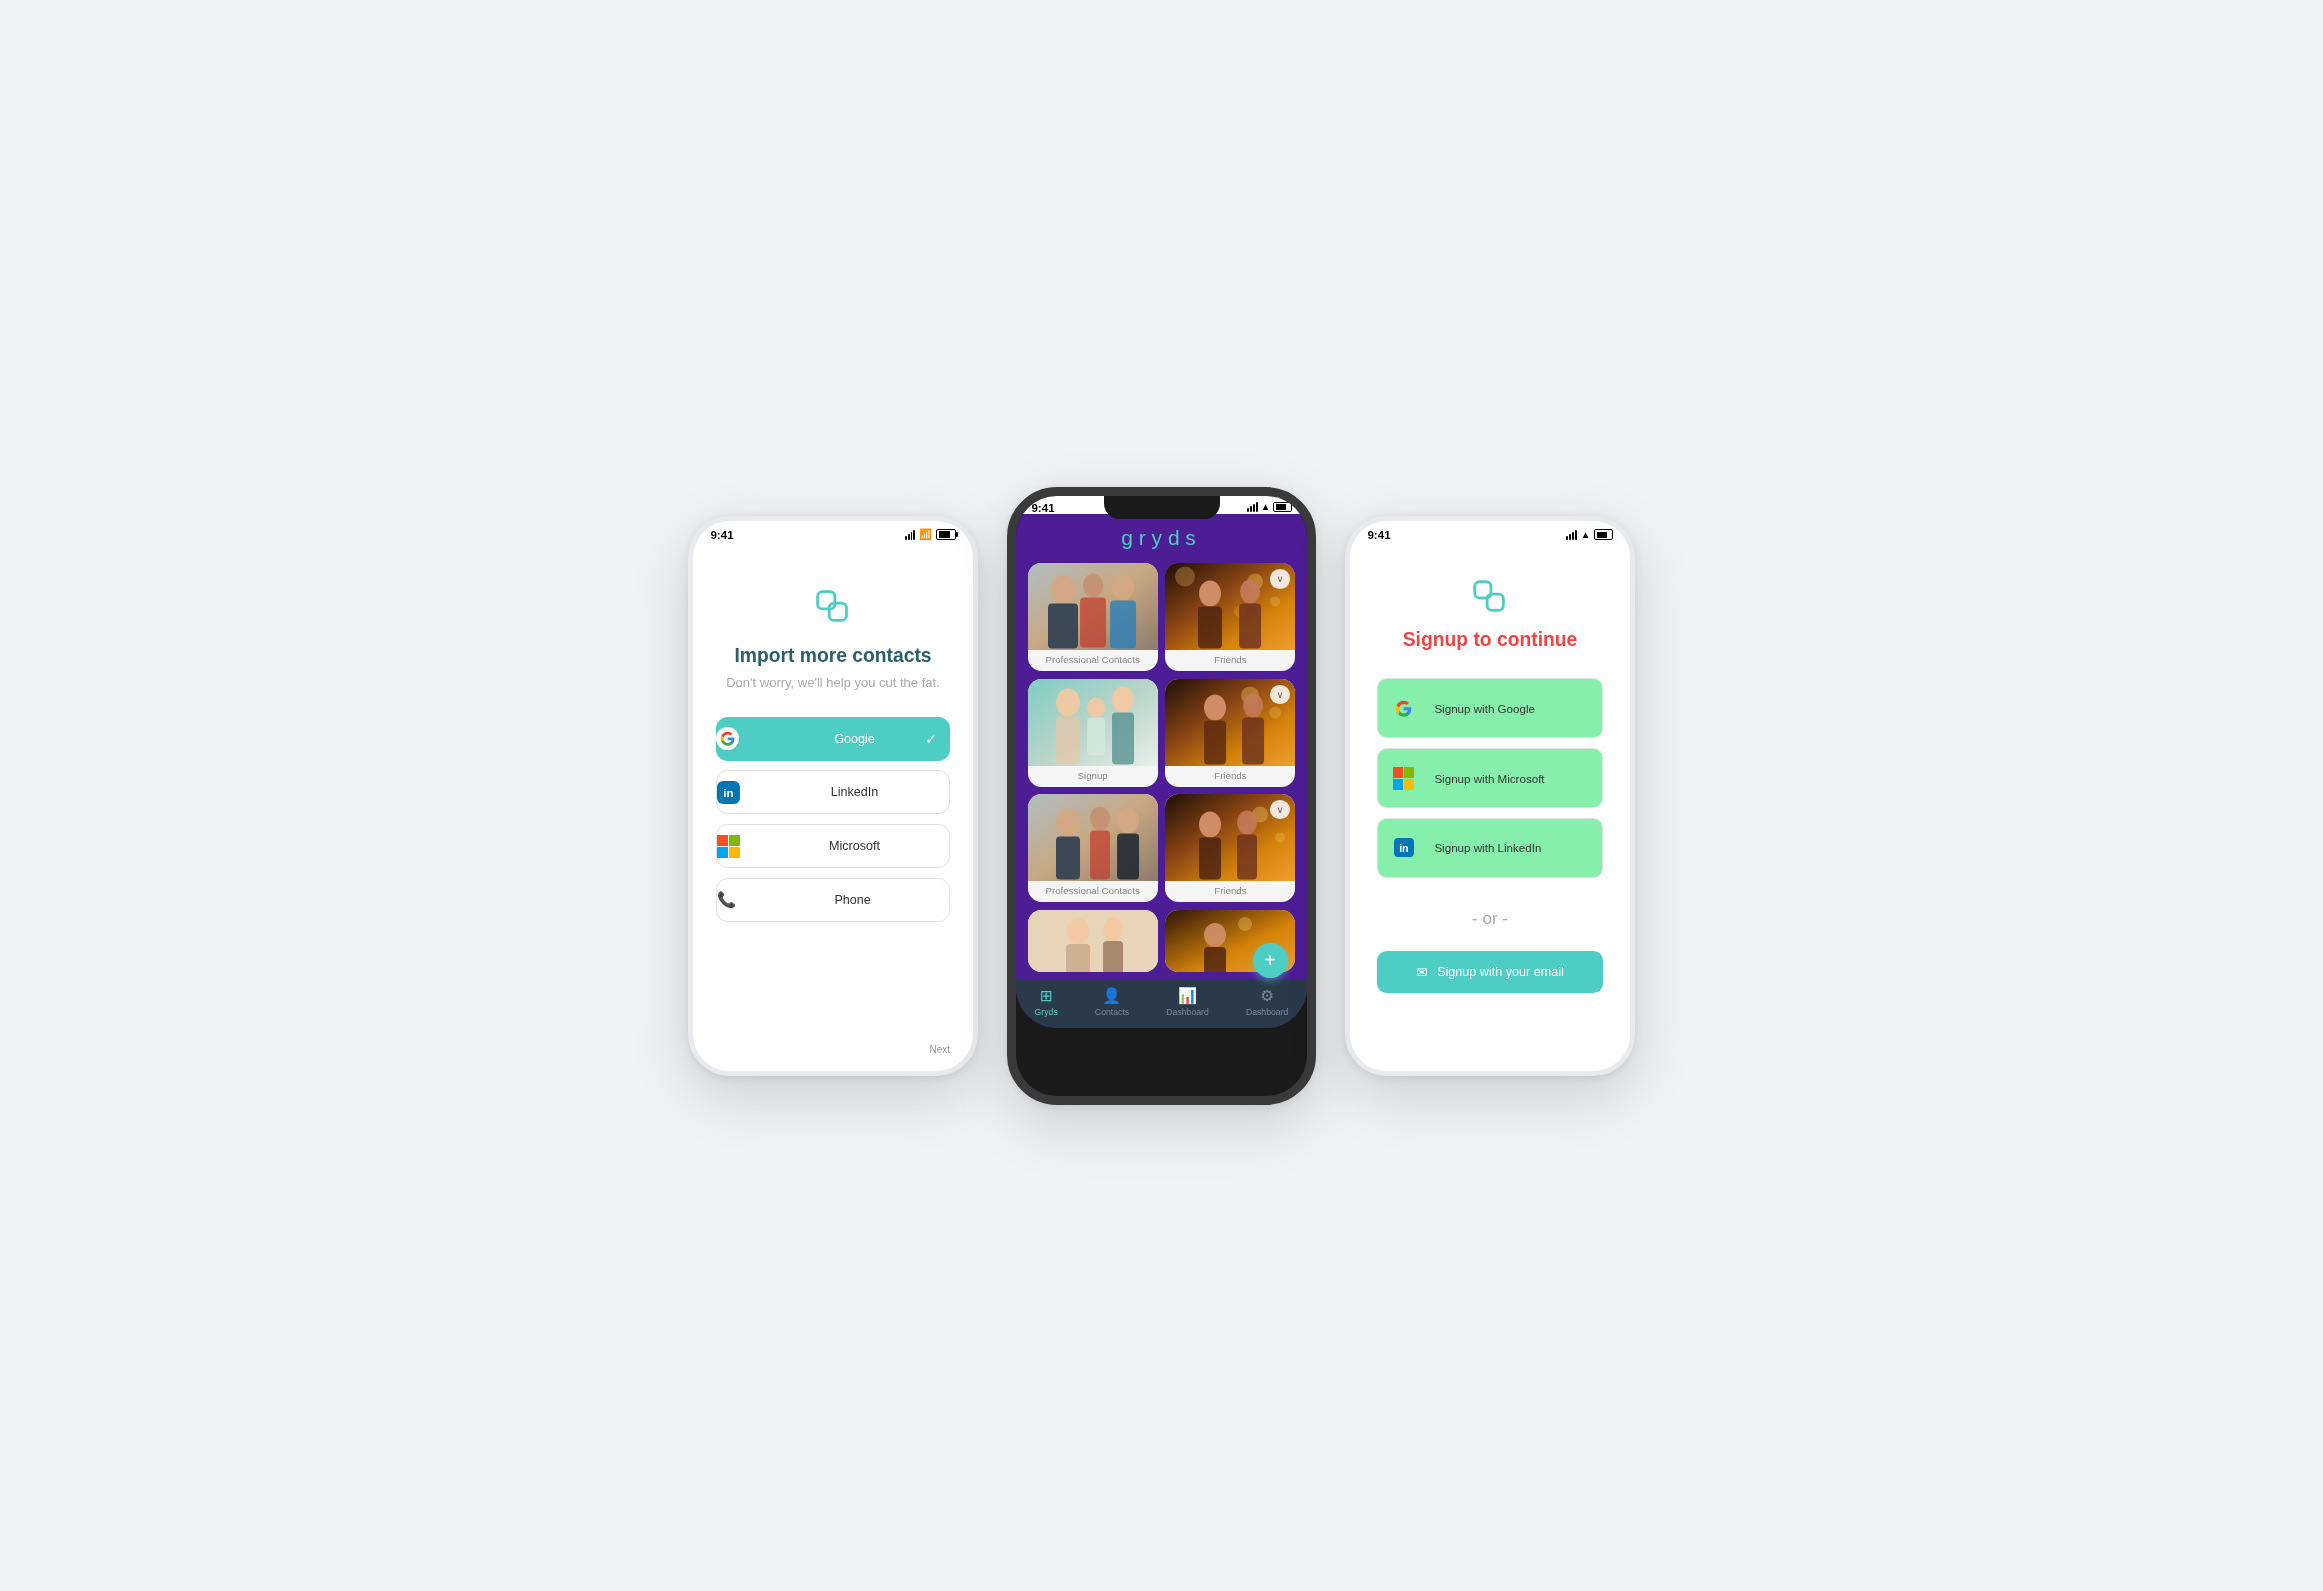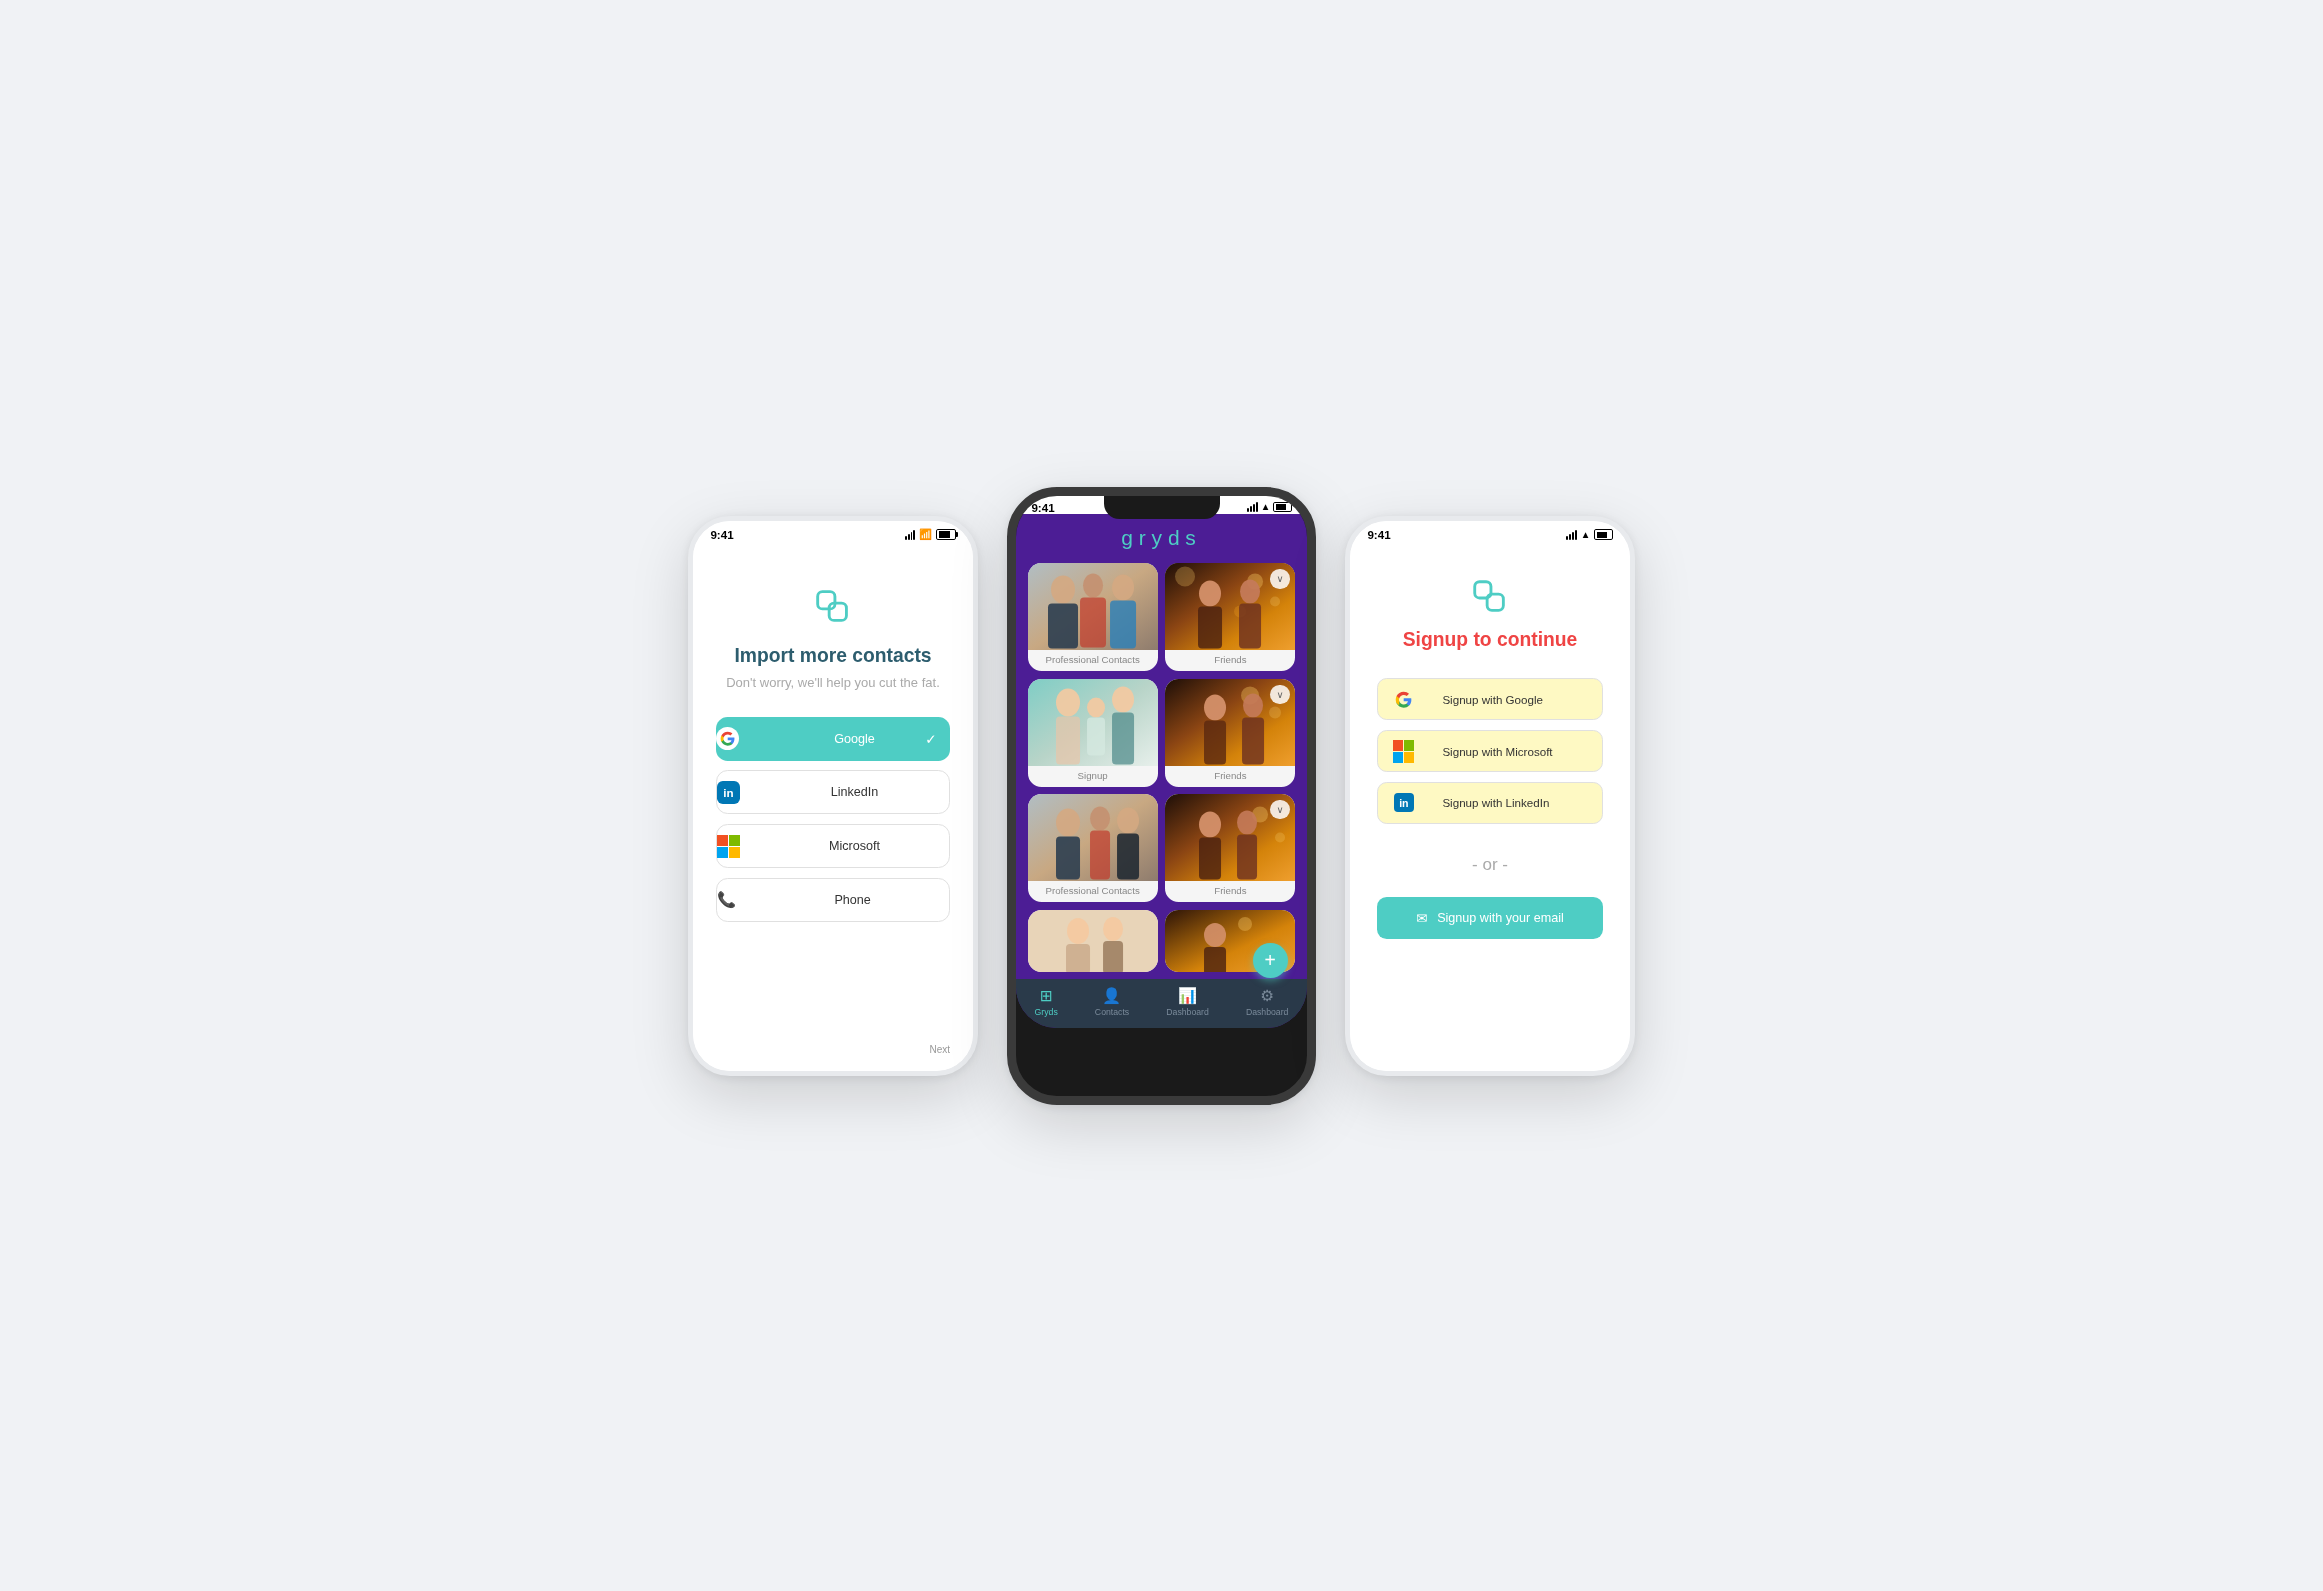--- a/index.html
+++ b/index.html
@@ -330,27 +330,27 @@
     .signup-title {
       font-size: 19.3px;
       font-weight: 600;
       color: #ef4444;
       text-align: center;
       margin-bottom: 27px;
     }
 
     .signup-btn {
       width: 100%;
-      height: 42px;
+      height: 60px;
       border-radius: 9.7px;
       border: 1.4px solid #e0e0e0;
-      background: #fef9c3;
-      display: flex;
-      align-items: center;
-      gap: 28px;
+      background: #86efac;
+      display: flex;
+      align-items: center;
+      gap: 20px;
       padding: 0 15.4px;
       margin-bottom: 9.7px;
       cursor: pointer;
       font-size: 11.6px;
       color: #333;
     }
 
     .signup-icon {
       width: 21px;
       height: 21px;

